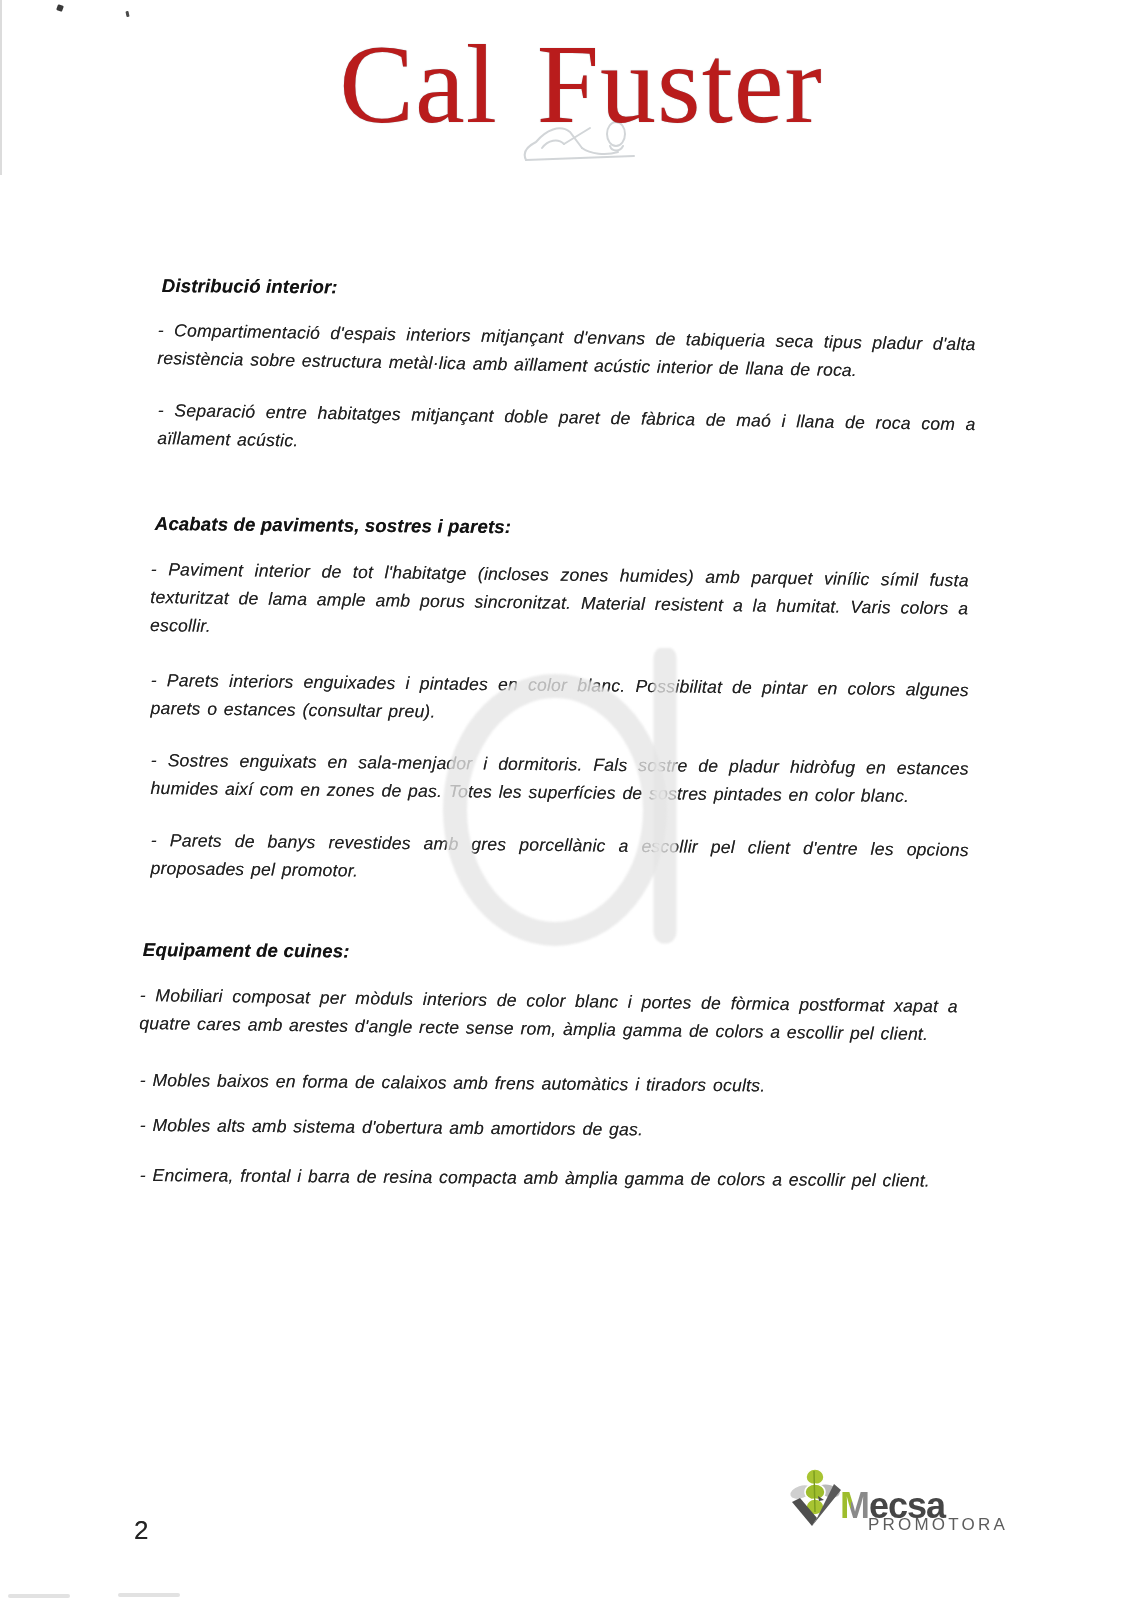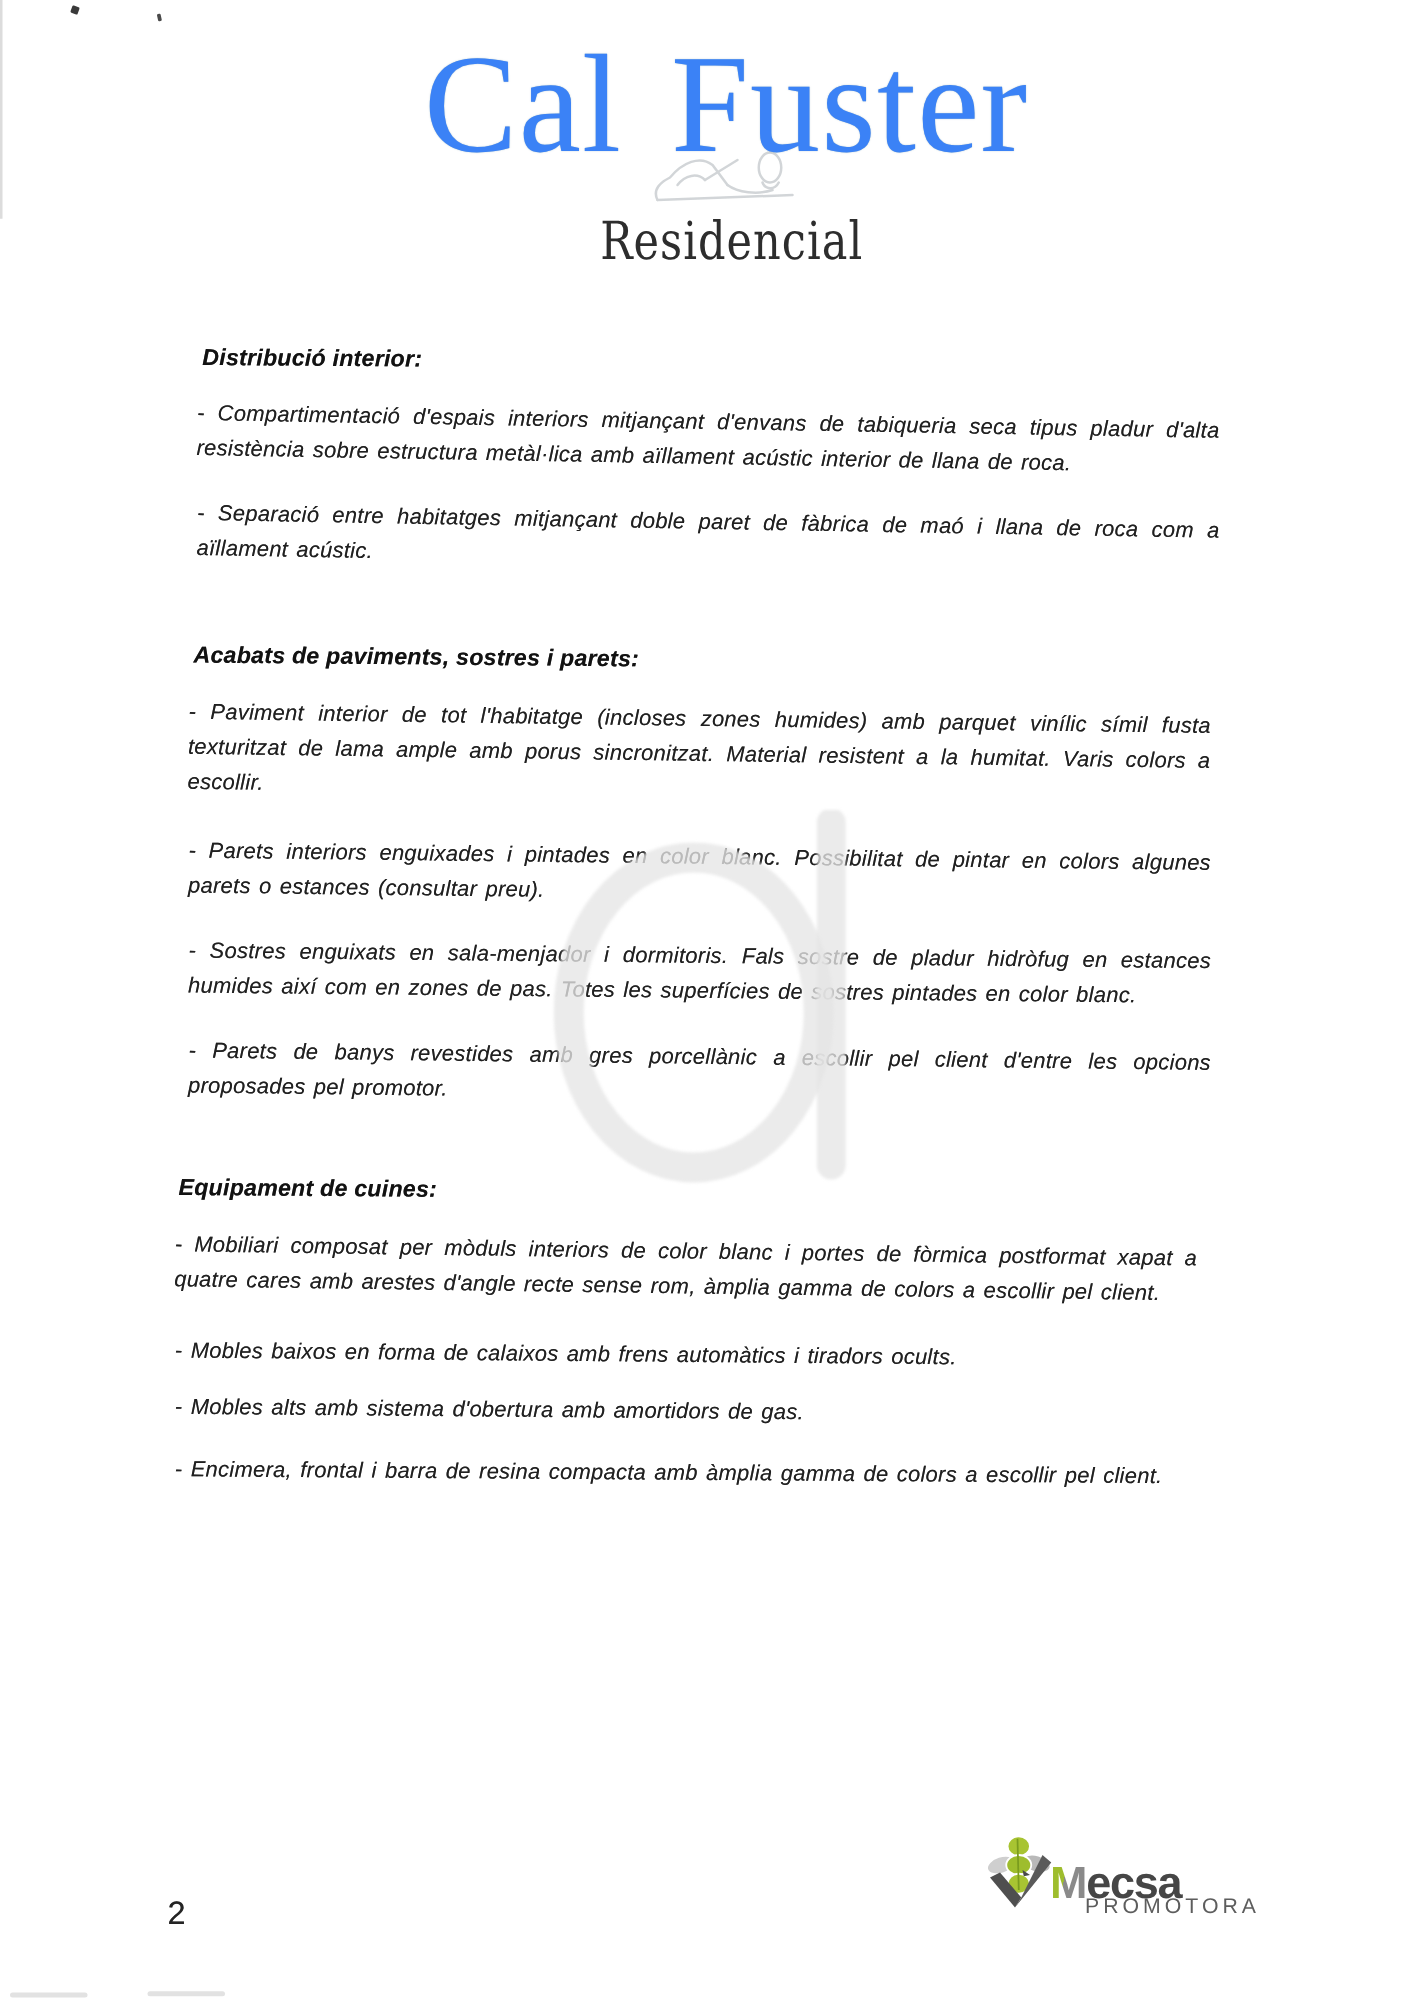--- a/index.html
+++ b/index.html
@@ -18,21 +18,21 @@
   .speck.s2{left:126px;top:11px;width:3px;height:6px;transform:rotate(-12deg);background:#4a4a4a;}
   .smudge{position:absolute;background:#e2e2e2;height:4px;border-radius:2px;}
   .smudge.m1{left:8px;top:1594px;width:62px;}
   .smudge.m2{left:118px;top:1593px;width:62px;}
   
   .brand{
     position:absolute;top:28px;left:0;width:100%;
     text-align:center;padding-left:32px;box-sizing:border-box;
     font-family:"Liberation Serif", serif;
     font-size:112px;line-height:1;letter-spacing:1px;word-spacing:10px;
-    color:#3b82f6;z-index:3;
+    color:#b91c1c;z-index:3;
     text-shadow:0 0 1px rgba(54,110,133,.5);
   }
   .plane-icon{position:absolute;left:520px;top:104px;z-index:2;opacity:.75;}
   .brand-sub-wrap{position:absolute;top:172px;left:0;width:100%;text-align:center;padding-left:40px;box-sizing:border-box;z-index:3;}
   .brand-sub{
     display:inline-block;
     font-family:"DejaVu Serif", serif;
     font-size:42px;line-height:1;letter-spacing:1px;color:#2d2d2d;
     transform:scaleX(.82);transform-origin:center;
     font-weight:400;
@@ -108,23 +108,20 @@
         <path d="M6,56 C2,48 8,42 16,38 C26,26 40,20 50,28 L62,44"></path>
         <path d="M62,44 C70,50 86,52 98,48"></path>
         <path d="M44,40 L70,24"></path>
         <ellipse cx="96" cy="30" rx="9" ry="12"></ellipse>
         <path d="M90,42 C92,48 100,48 103,42"></path>
         <path d="M22,44 C28,36 38,34 44,40"></path>
       </g>
     </svg>
   </div>
   <div class="brand">Cal Fuster</div>
-  <div class="brand-sub-wrap">
-    <span class="brand-sub">Residencial</span>
-  </div>
 
   <div class="content">
 
     <div class="sec1">
       <h3 class="sec-heading rot04">Distribució interior:</h3>
       <p class="para mt16 rot10">- Compartimentació d'espais interiors mitjançant d'envans de tabiqueria seca tipus pladur d'alta resistència sobre estructura metàl·lica amb aïllament acústic interior de llana de roca.</p>
       <p class="para mt24 rot10">- Separació entre habitatges mitjançant doble paret de fàbrica de maó i llana de roca com a aïllament acústic.</p>
     </div>
 
     <div class="sec2">

